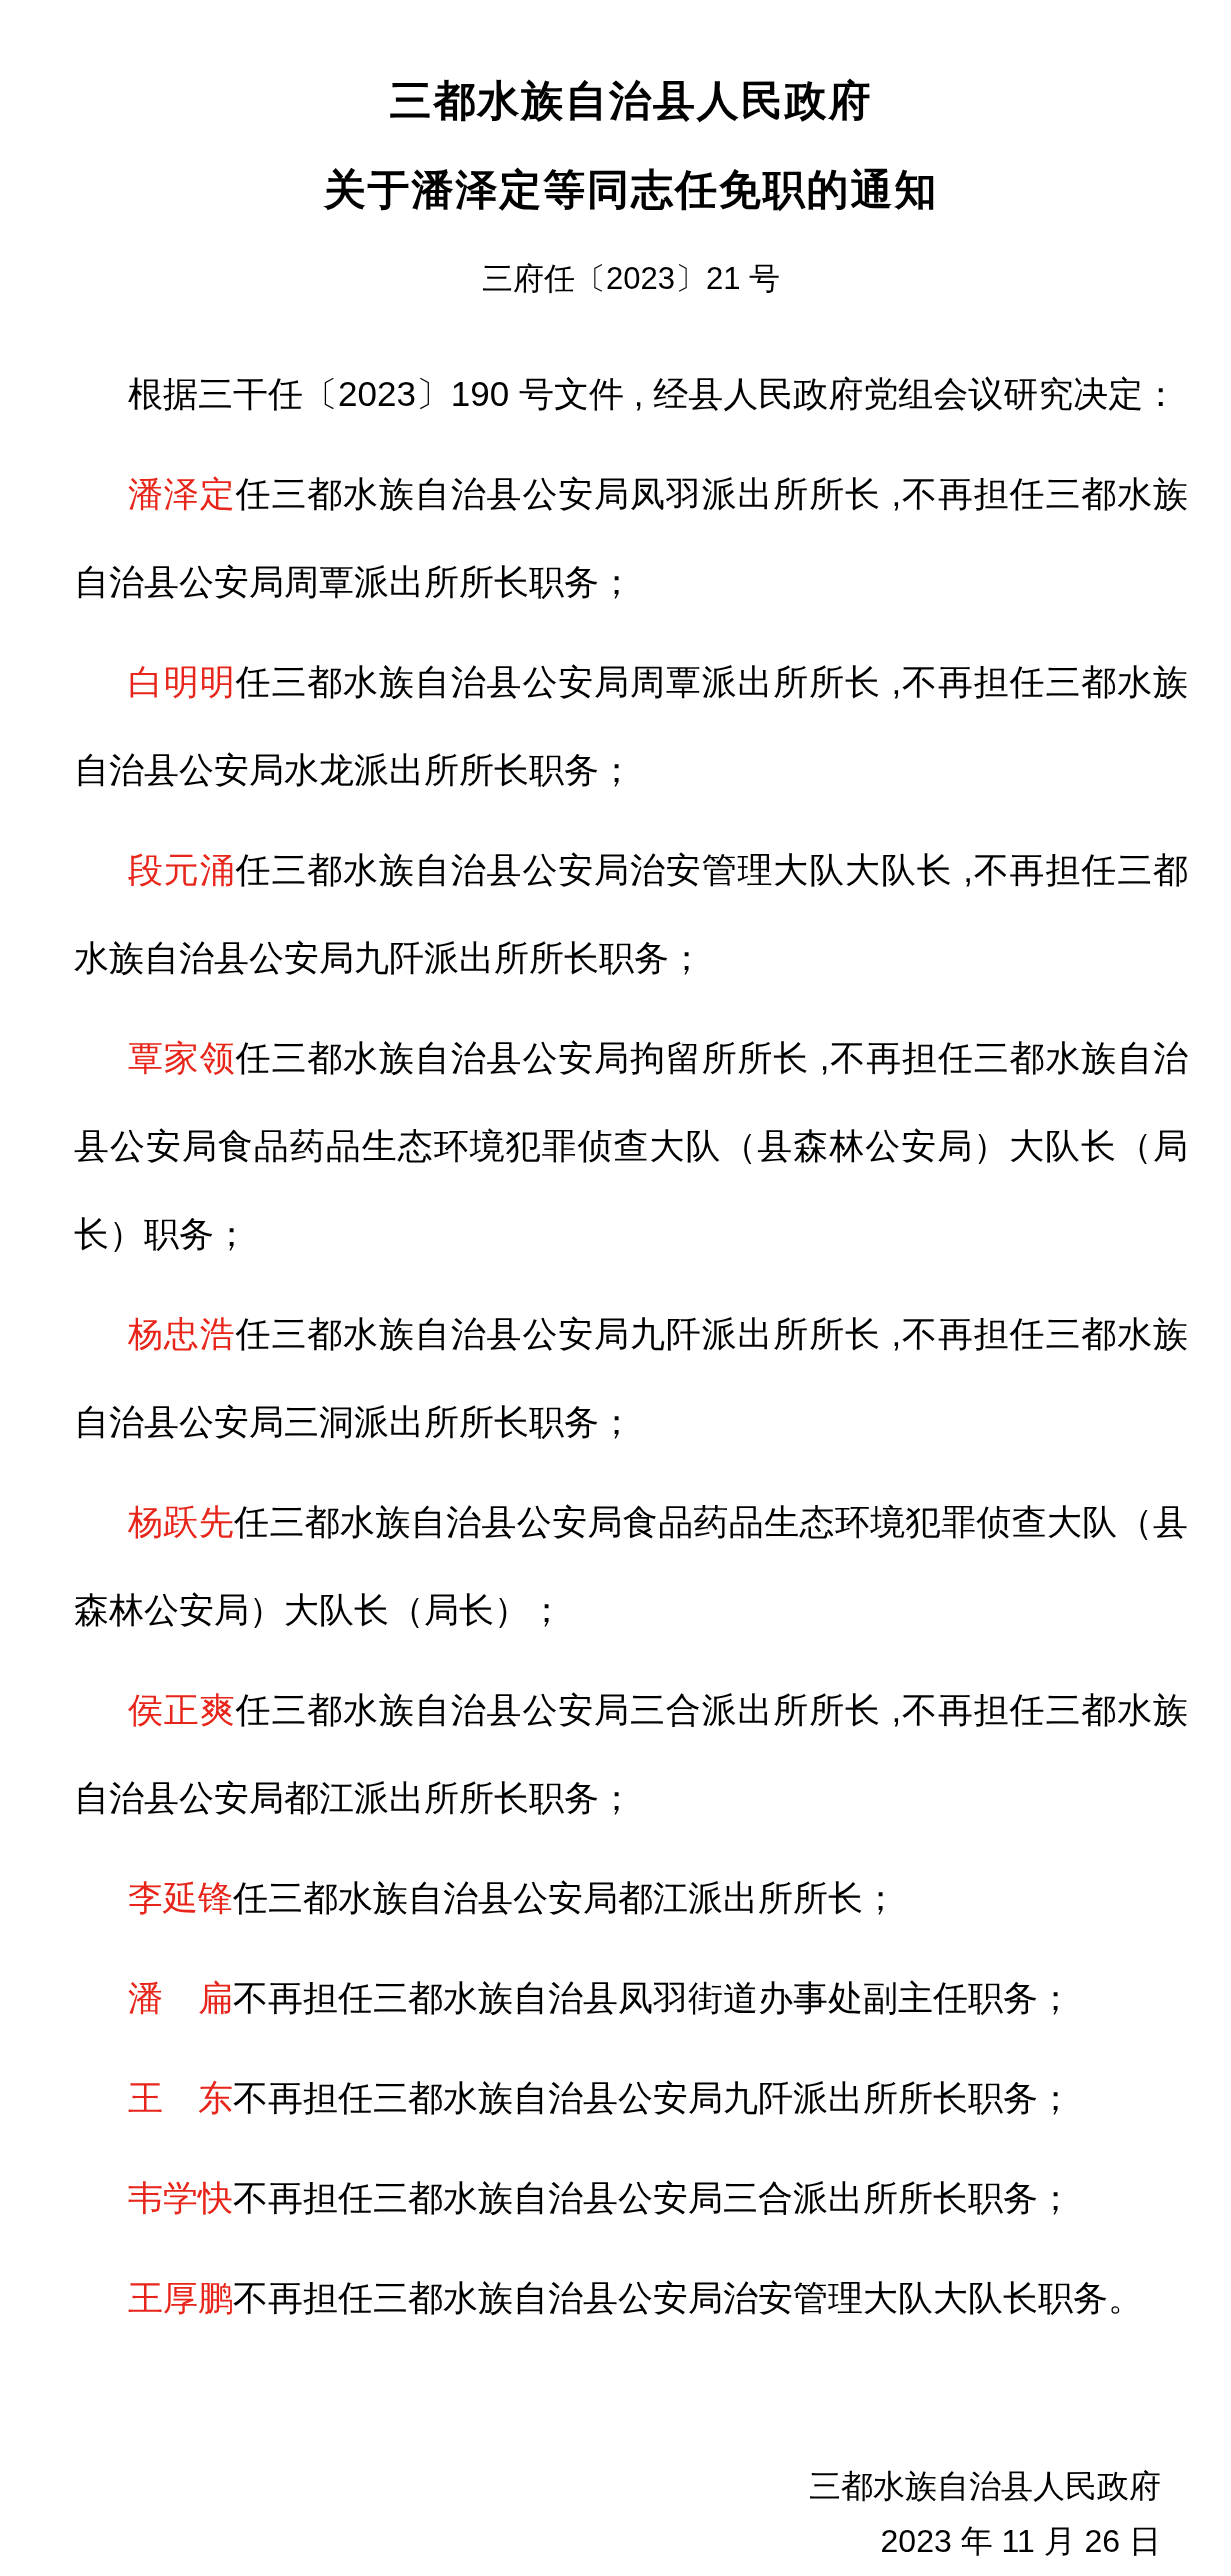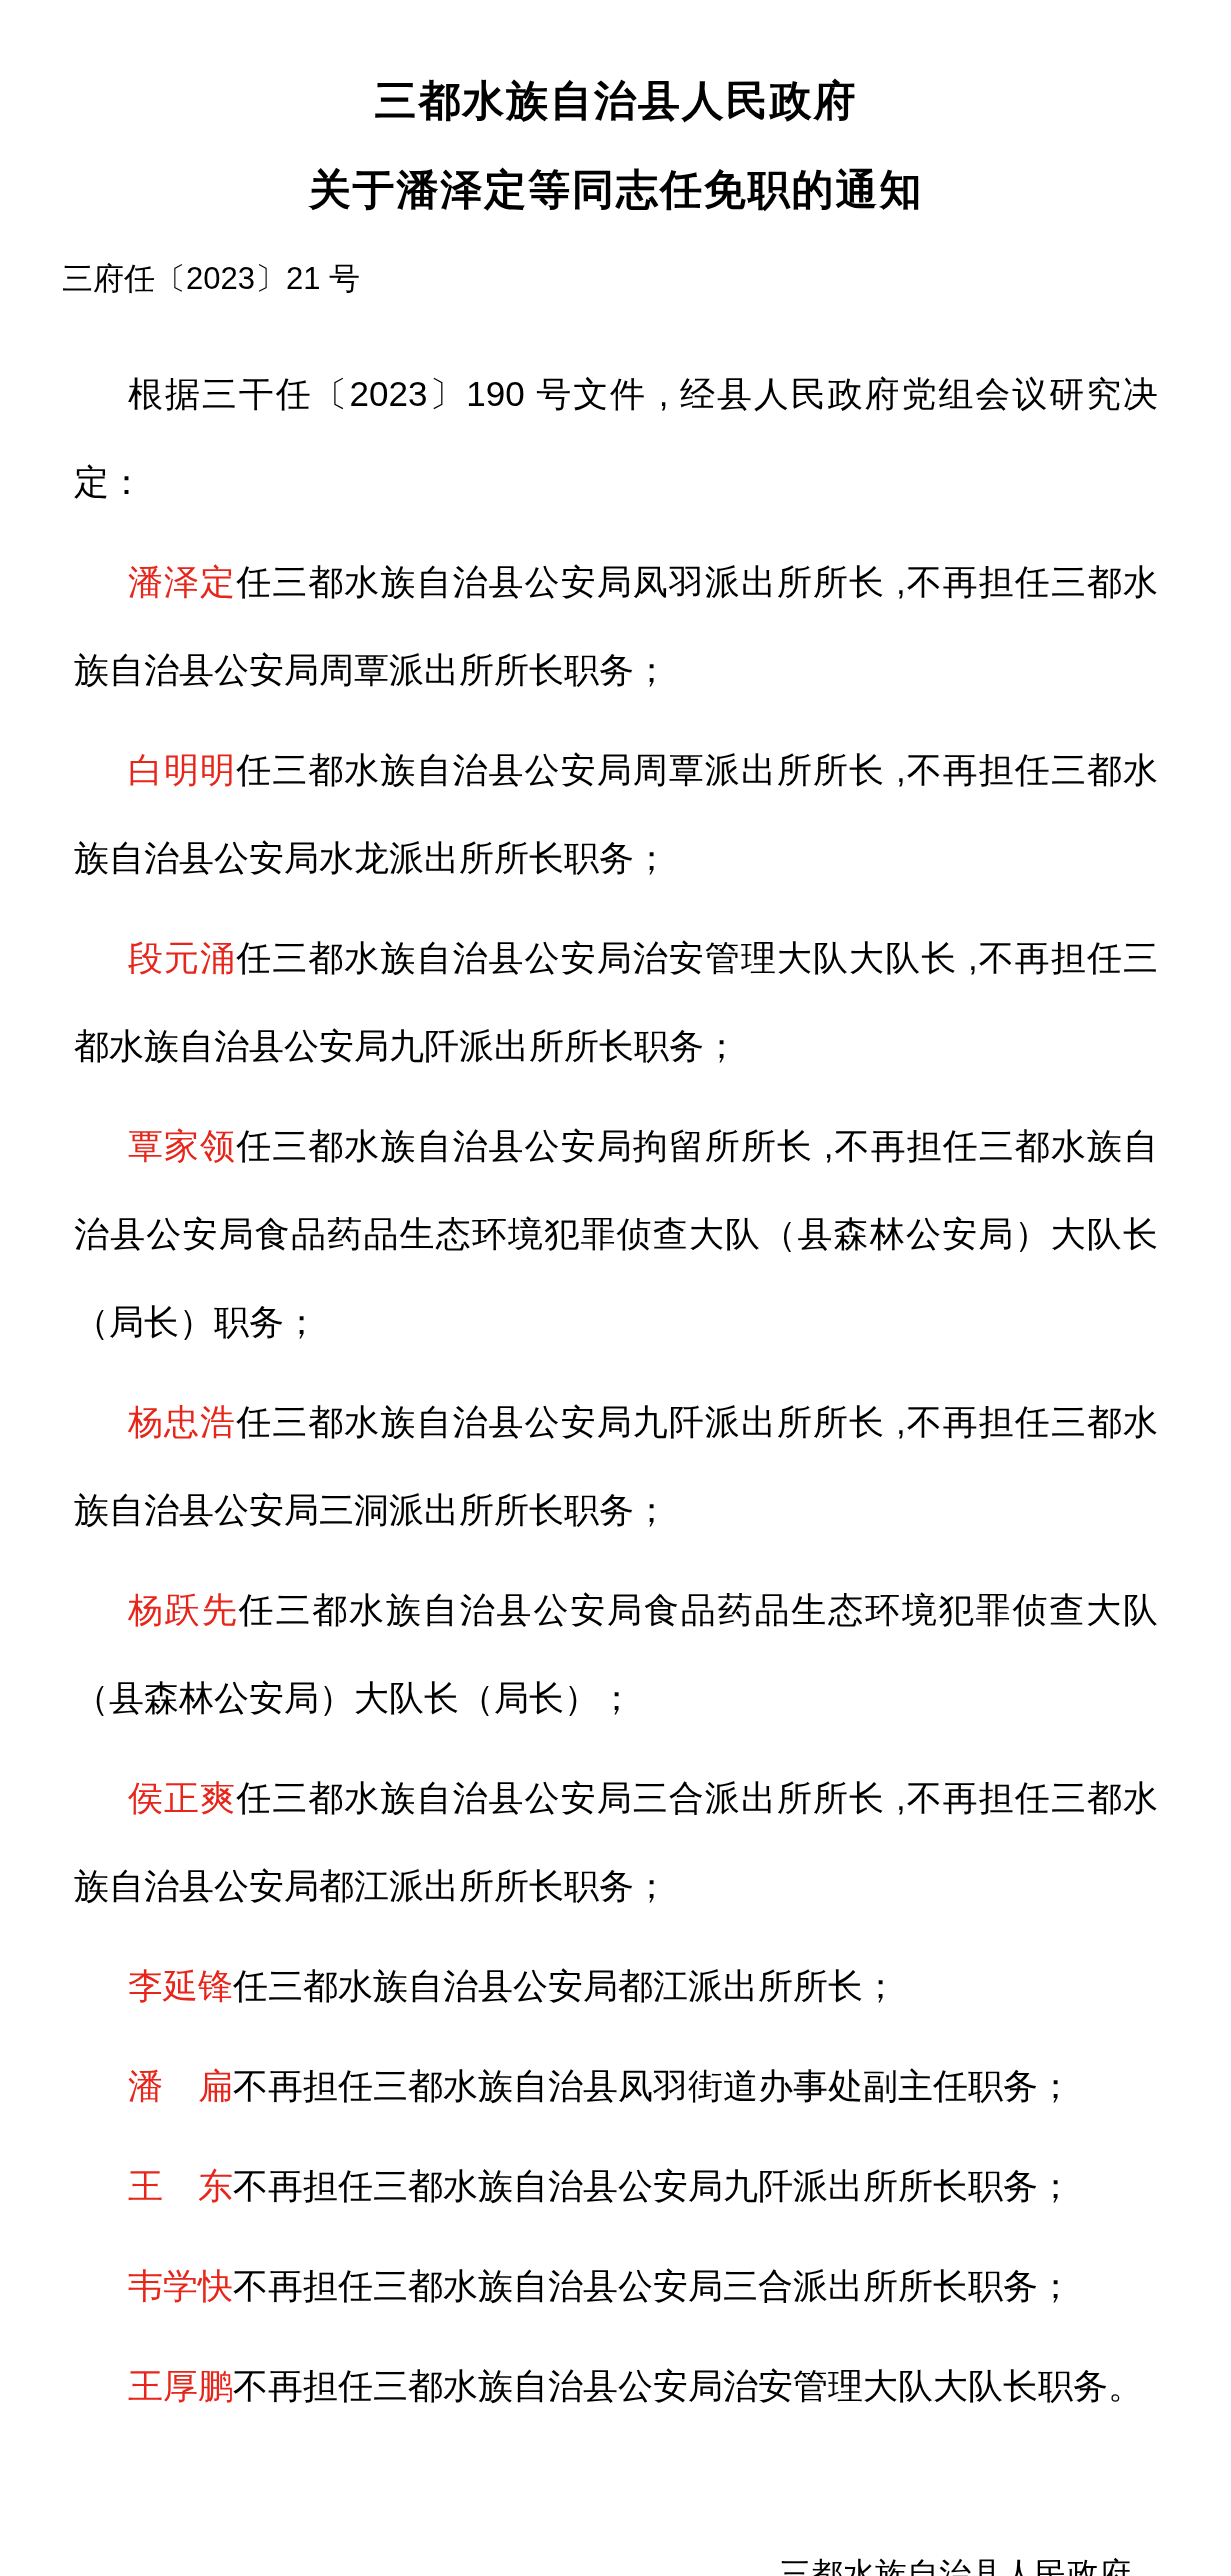--- a/index.html
+++ b/index.html
@@ -11,33 +11,34 @@
     height: 2576px;
     background: #ffffff;
     color: #000000;
     font-family: "Liberation Sans", "DejaVu Sans", sans-serif;
     overflow: hidden;
   }
   .page {
     box-sizing: border-box;
     width: 1232px;
     height: 2024px;
-    padding: 56px 62px 0 62px;
+    padding: 56px 32px 0 62px;
   }
   .title {
     font-size: 42px;
     font-weight: bold;
     text-align: center;
     line-height: 89px;
     letter-spacing: 1.9px;
     margin: 0;
   }
   .doc-number {
     font-size: 31px;
     font-weight: normal;
+    text-align: center;
     line-height: 89px;
     margin: 0;
   }
   .doc-body {
     margin-top: 27px;
   }
   .para {
     font-size: 35px;
     line-height: 88px;
     margin: 12px;

